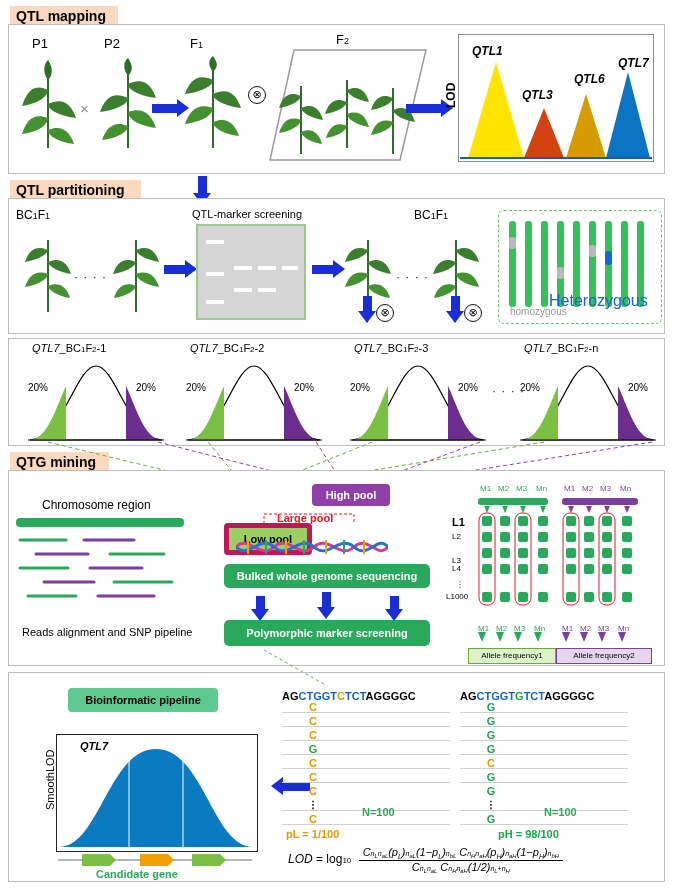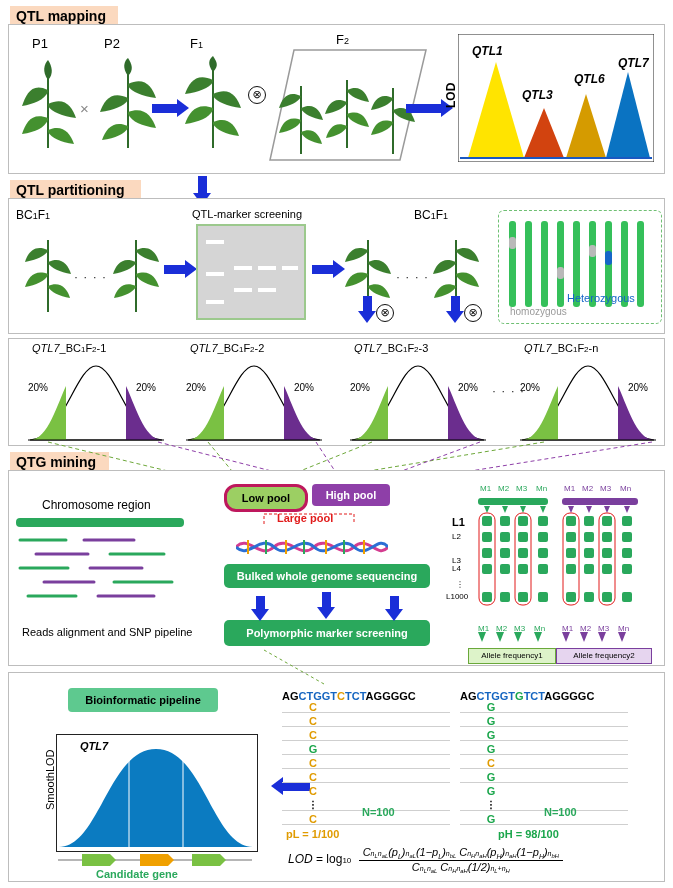--- a/index.html
+++ b/index.html
@@ -34,22 +34,22 @@
   .dots{position:absolute;font-size:12px;letter-spacing:1px;color:#222;}
   
   .gel{position:absolute;background:#d5d5d5;border:2px solid #9cc98d;}
   .band{position:absolute;background:#ffffff;height:4px;}
   
   .gbox{position:absolute;background:#2aa85c;color:#fff;font-size:11px;font-weight:bold;
         border-radius:5px;display:flex;align-items:center;justify-content:center;text-align:center;}
   .pbox{position:absolute;background:#8e3fa8;color:#fff;font-size:11px;font-weight:bold;
         border-radius:4px;display:flex;align-items:center;justify-content:center;text-align:center;}
   .lgbox{position:absolute;background:#9ccf63;color:#000;font-size:11px;font-weight:bold;
-        border-radius:12px;display:flex;align-items:center;justify-content:center;text-align:center;
-        border:3px solid #be185d;}
+        border-radius:4px;display:flex;align-items:center;justify-content:center;text-align:center;
+        border:5px solid #be185d;margin-top:39px;}
   .mintbox{position:absolute;background:#5ec98f;color:#000;font-size:11px;font-weight:bold;
         border-radius:4px;display:flex;align-items:center;justify-content:center;text-align:center;}
   .seqtxt{position:absolute;font-size:11px;font-family:"Liberation Sans",sans-serif;letter-spacing:0px;}
   .vline{position:absolute;background:#cfcfcf;height:1px;}
   svg{display:block;}
 </style>
 </head>
 <body>
 
 <div class="section-title" style="left:10px;top:6px;width:92px;">QTL mapping</div>
@@ -232,21 +232,21 @@
       <rect x="106" y="10" width="7" height="86" rx="3"></rect>
       <rect x="122" y="10" width="7" height="86" rx="3"></rect>
       <rect x="138" y="10" width="7" height="86" rx="3"></rect>
     </g>
     <rect x="10" y="26" width="7" height="12" fill="#b9b9b9" rx="3"></rect>
     <rect x="58" y="56" width="7" height="12" fill="#b9b9b9" rx="3"></rect>
     <rect x="90" y="34" width="7" height="12" fill="#b9b9b9" rx="3"></rect>
     <rect x="106" y="40" width="7" height="14" fill="#1566c8" rx="3"></rect>
   </svg>
 </div>
-<div class="lbl" style="left:549px;top:292px;color:#1566c8;font-size:11px;padding-left:18px;">Heterozygous</div>
+<div class="lbl" style="left:549px;top:292px;color:#1566c8;font-size:16px;">Heterozygous</div>
 <div class="lbl" style="left:510px;top:306px;color:#9a9a9a;font-size:10px;">homozygous</div>
 
 <div class="panel" style="left:8px;top:338px;width:657px;height:108px;"></div>
 
 <div class="lbl" style="left:32px;top:342px;font-size:11px;">
   <span class="ital">QTL7</span>_BC<span style="font-size:8px;">1</span>F<span style="font-size:8px;">2</span>-1
 </div>
 <div style="position:absolute;left:26px;top:356px;">
   <svg width="140" height="86" viewBox="0 0 140 86">
     <path d="M4 84 C36 84 50 10 70 10 C90 10 104 84 136 84 Z" fill="none" stroke="#000" stroke-width="1.2"></path>

